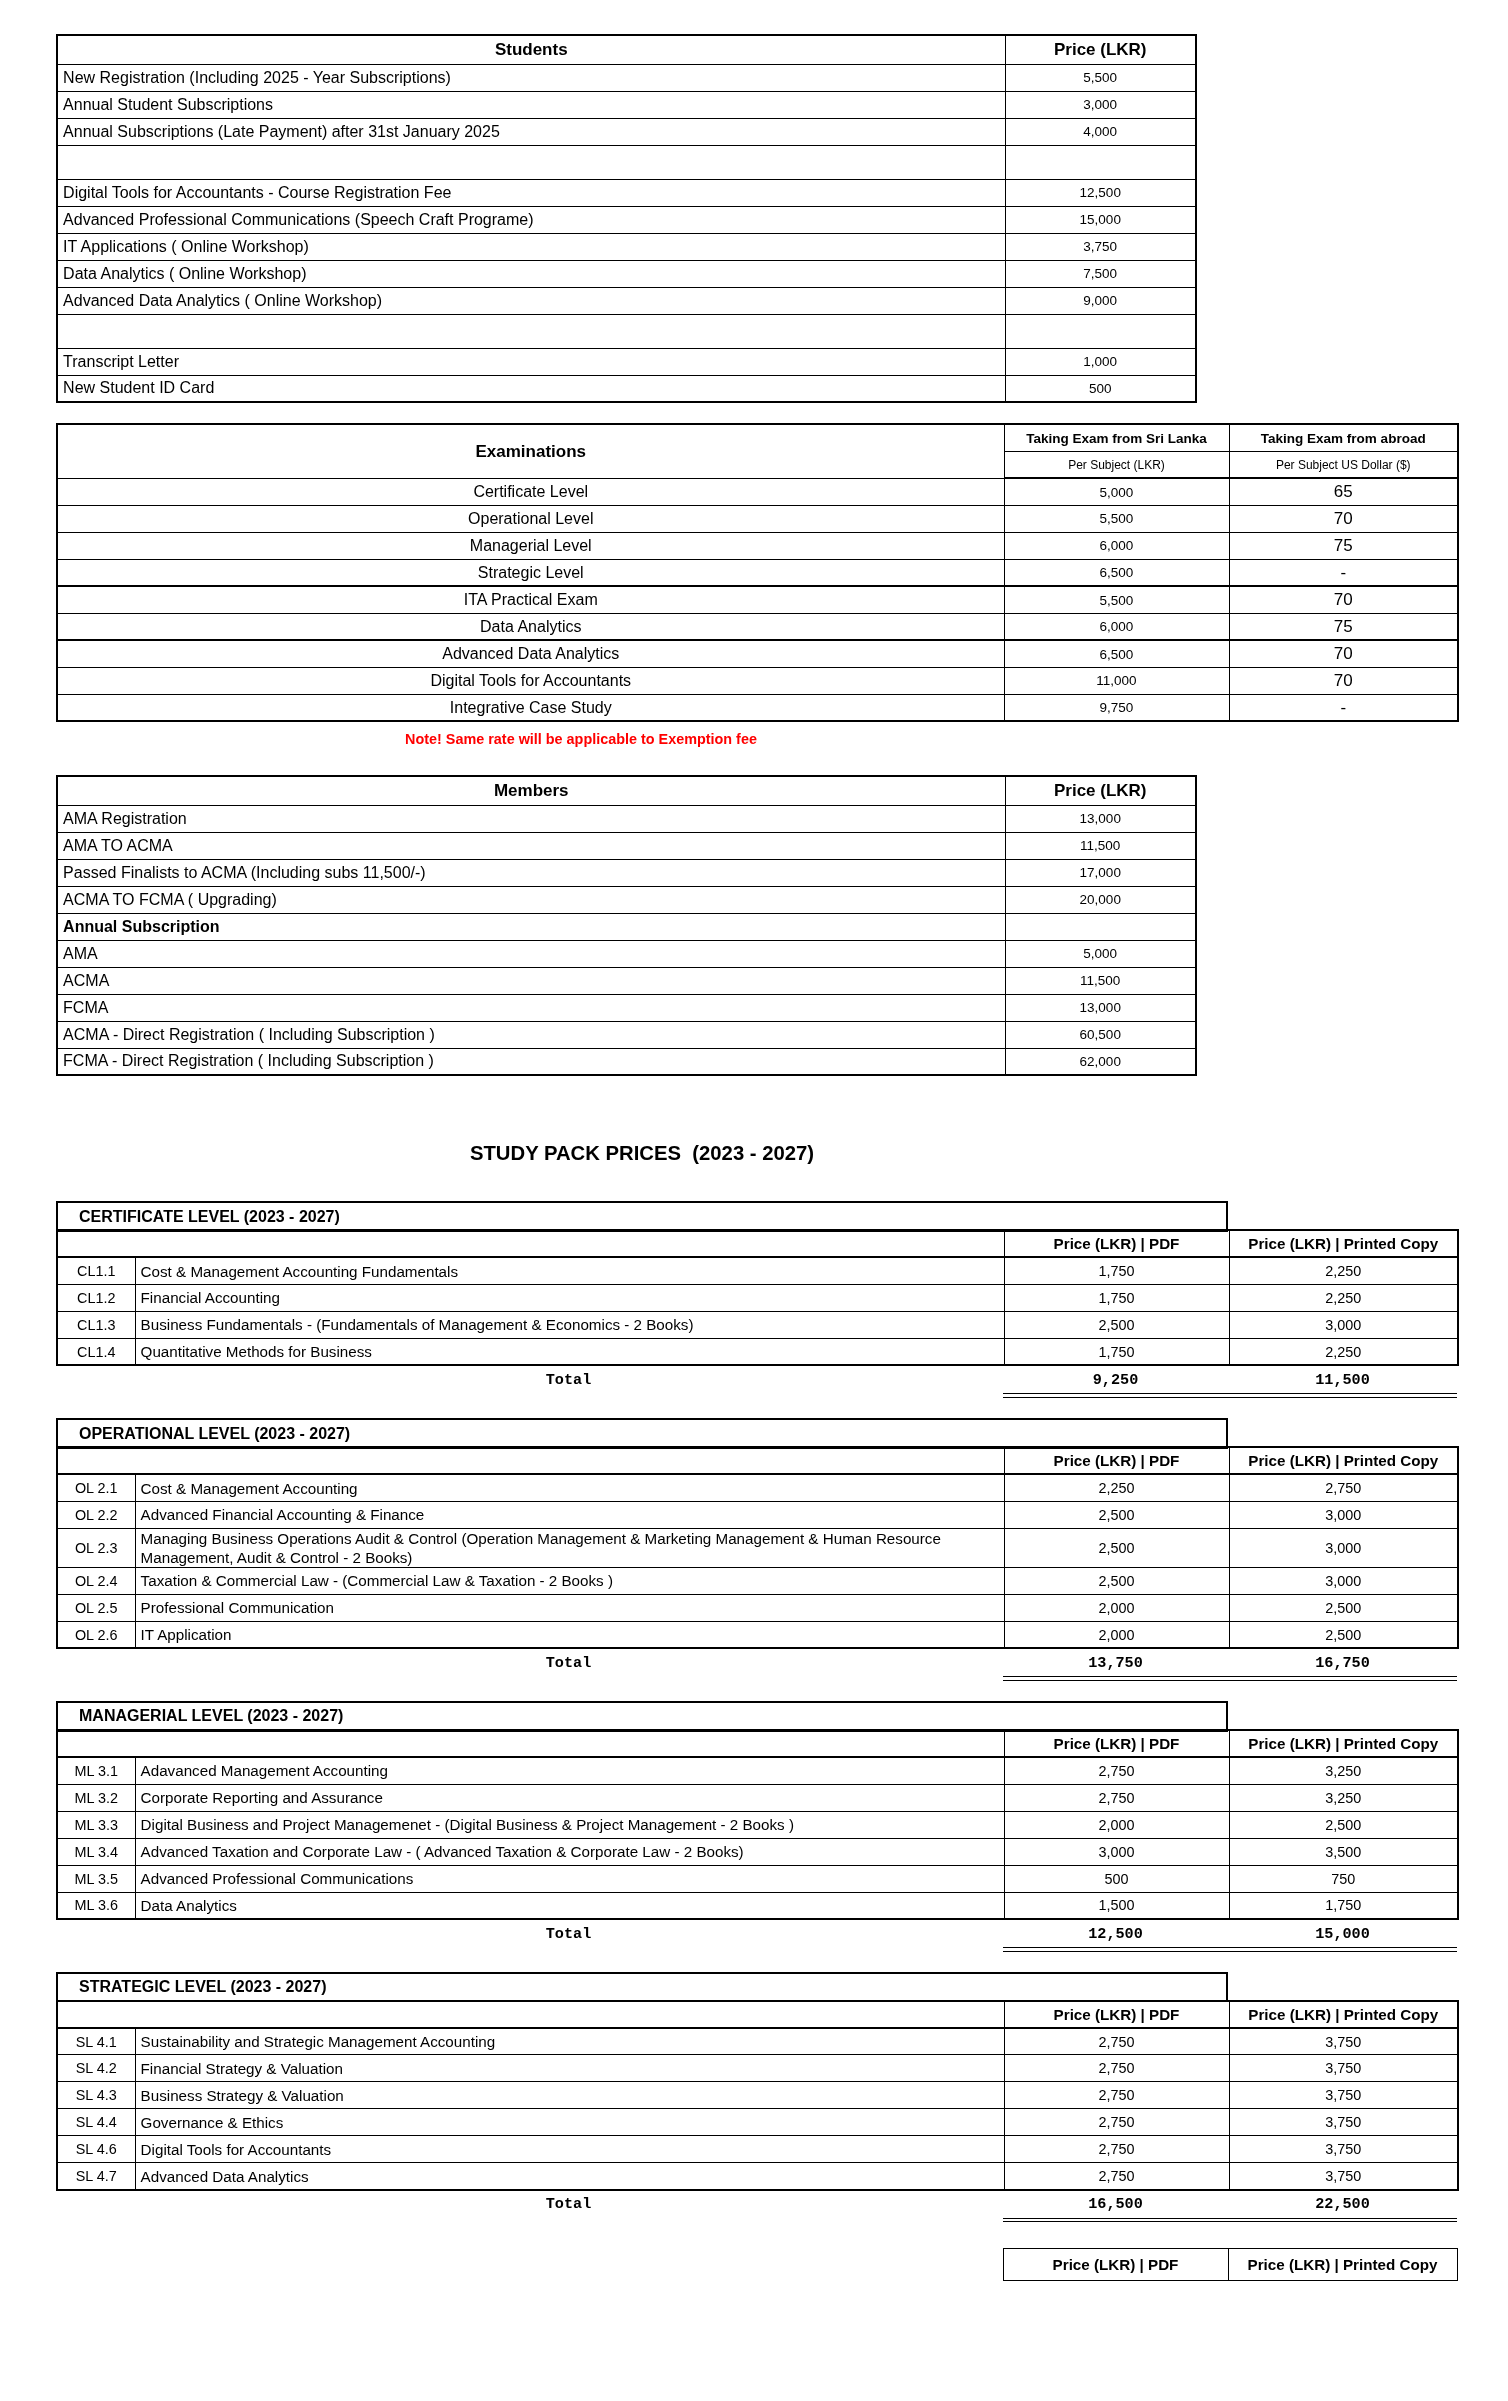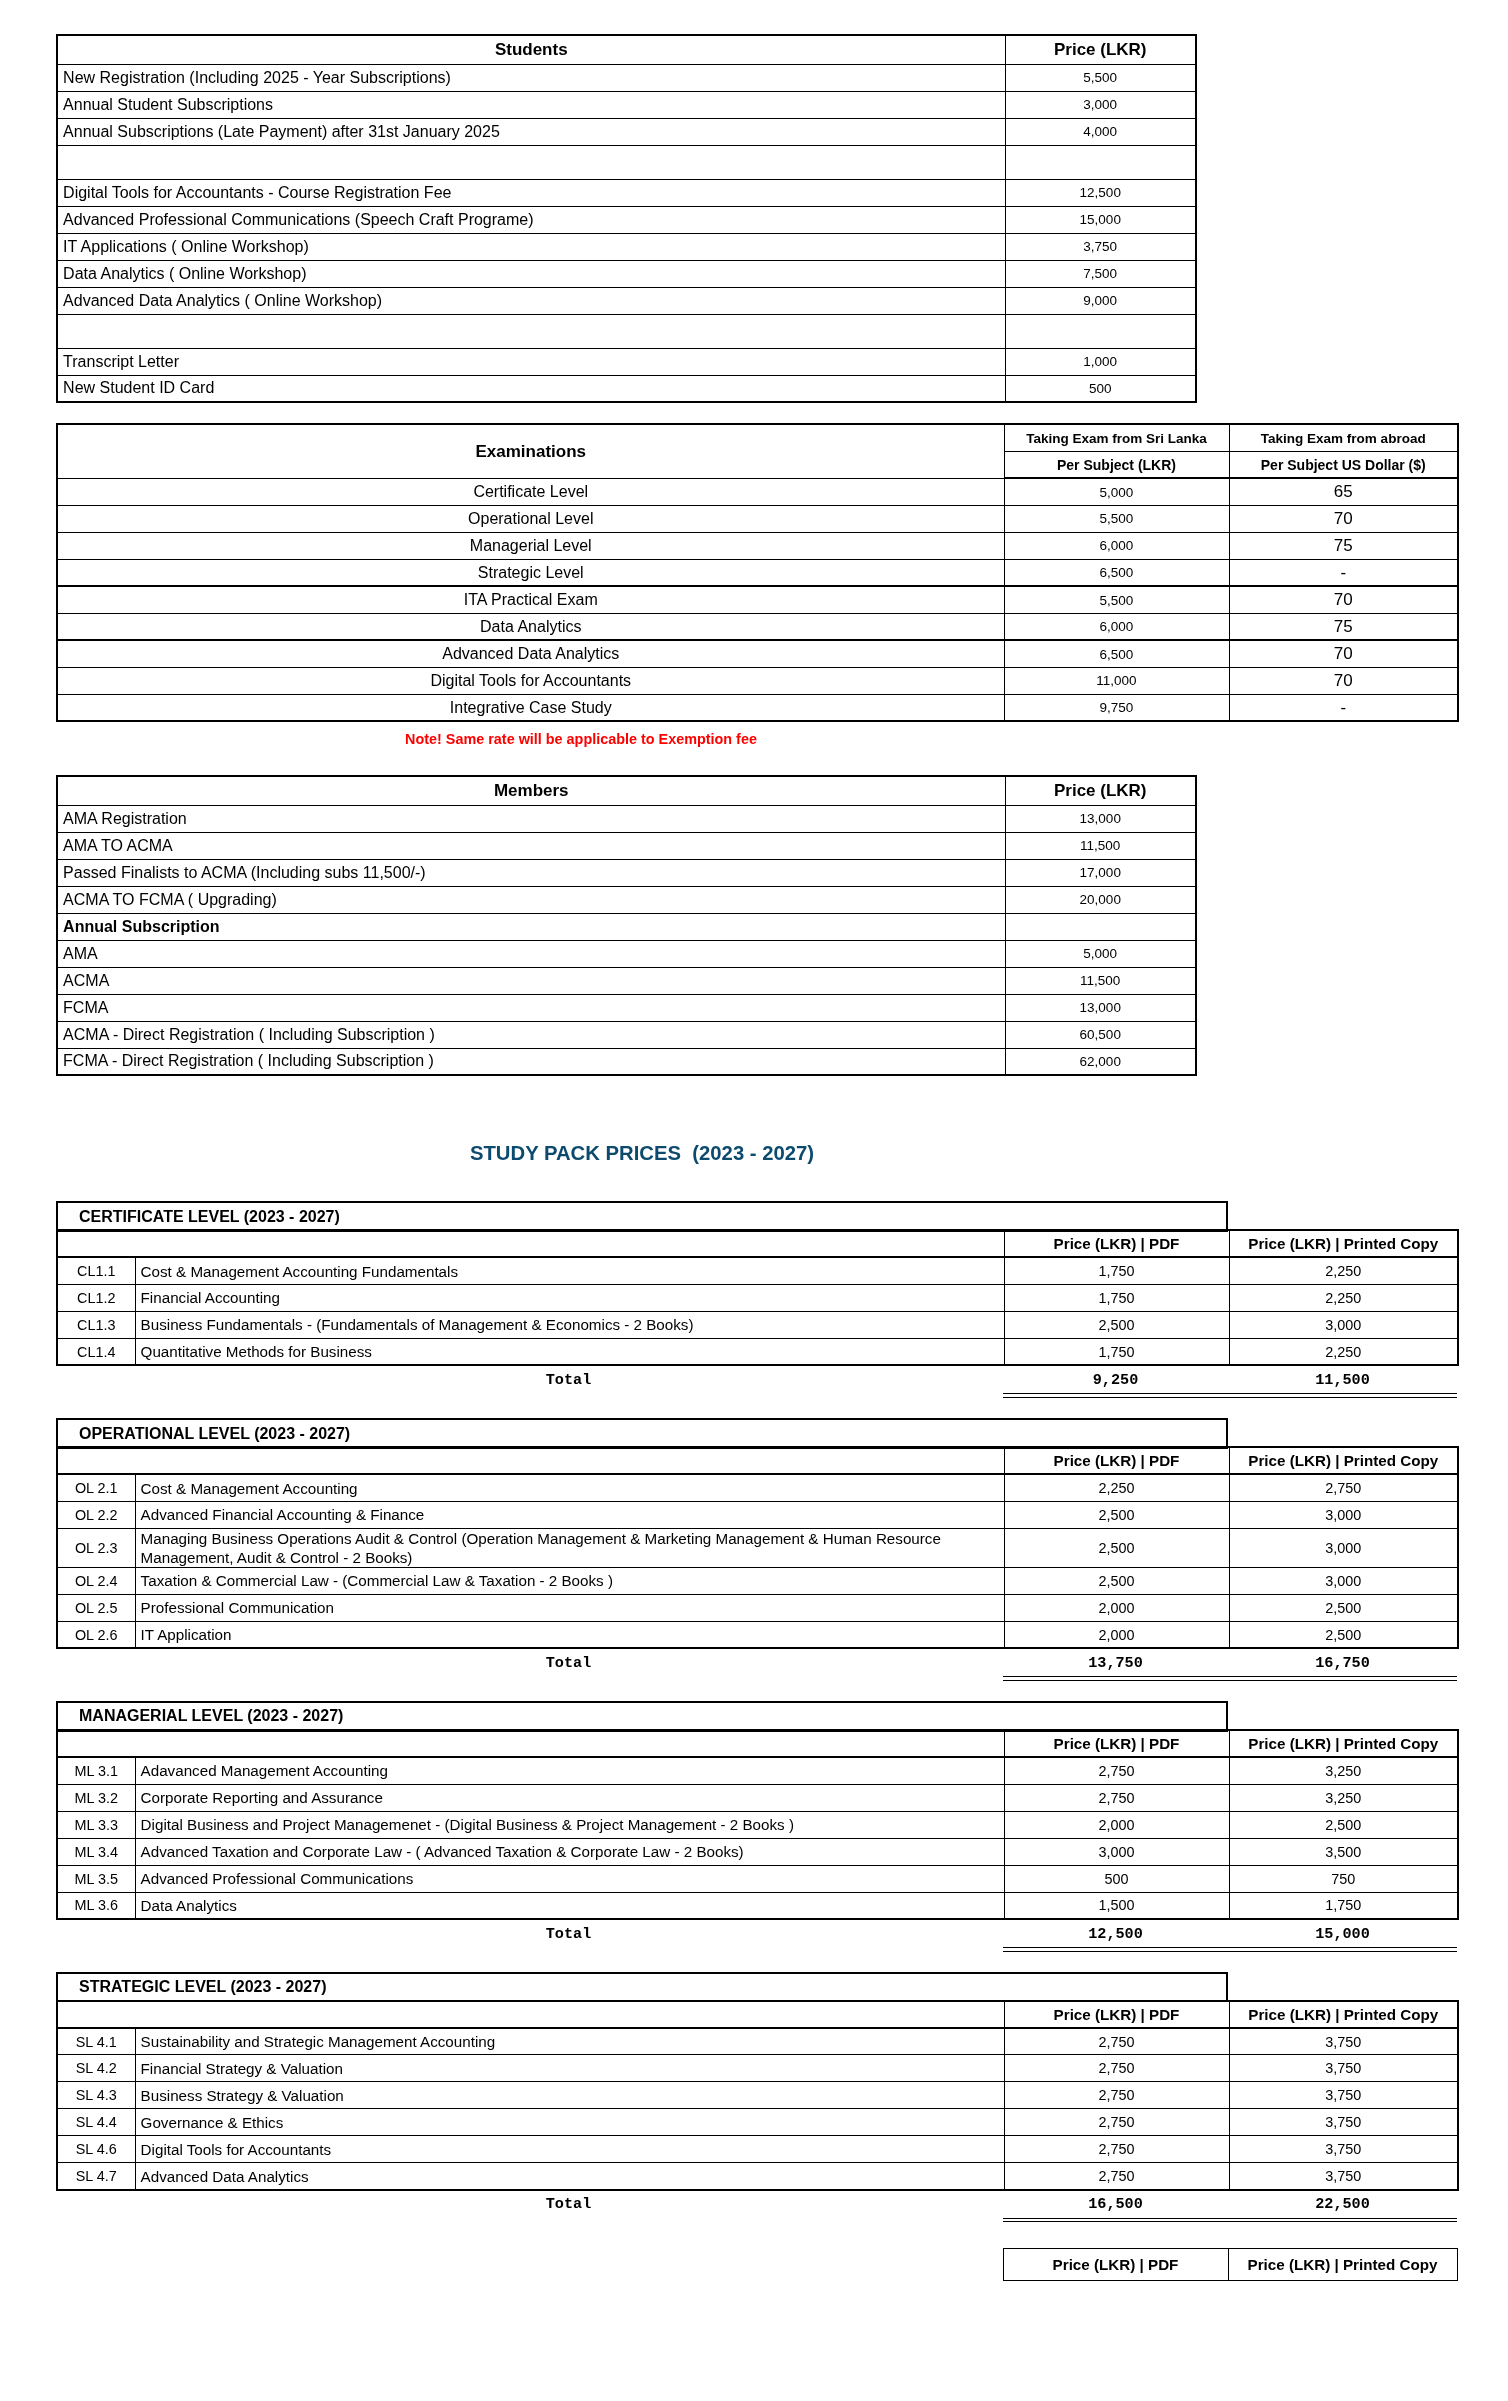--- a/index.html
+++ b/index.html
@@ -19,31 +19,31 @@
   .t-std tr.spacer{height:34px;}
   .t-std tr.group td:first-child{font-weight:bold;}
   td.lbl{text-align:left;font-size:16px;}
   td.prc{text-align:center;font-size:13.5px;}
 
   
   .t-exam{width:1401px;}
   .t-exam tr{height:27px;}
   .t-exam thead th.main{font-size:17px;}
   .t-exam thead th.top{font-size:13.5px;}
-  .t-exam thead th.sub{font-size:14px;font-weight:bold;}
+  .t-exam thead th.sub{font-size:12px;font-weight:normal;}
   .t-exam thead tr:last-child th{border-bottom:2.5px solid #000;}
   .t-exam tr.sep td{border-bottom:2.5px solid #000;}
   td.exam-name{text-align:center;font-size:16px;}
   td.exam-lkr{text-align:center;font-size:13.5px;}
   td.exam-usd{text-align:center;font-size:17px;}
 
   .note{margin-top:8.5px;margin-left:271px;width:508px;text-align:center;
         color:#FF0000;font-weight:bold;font-size:14.4px;height:20.3px;}
 
-  .title{margin-top:66px;width:1172px;text-align:center;color:#0c4a6e;
+  .title{margin-top:66px;width:1172px;text-align:center;color:#000000;
          font-weight:bold;font-size:20.3px;white-space:pre-wrap;height:25.4px;}
 
   
   .level-block{margin-top:34px;}
   .level-block + .level-block{margin-top:20.3px;}
   .level-hdr{width:1172px;height:30.5px;border:2.5px solid #000;box-sizing:border-box;
              display:flex;align-items:center;padding-left:21px;font-weight:bold;font-size:16px;}
   table.study{width:1401px;margin-top:-2.5px;}
   .study thead tr{height:27px;}
   .study thead th{font-size:15.2px;border-bottom:2.5px solid #000;}

